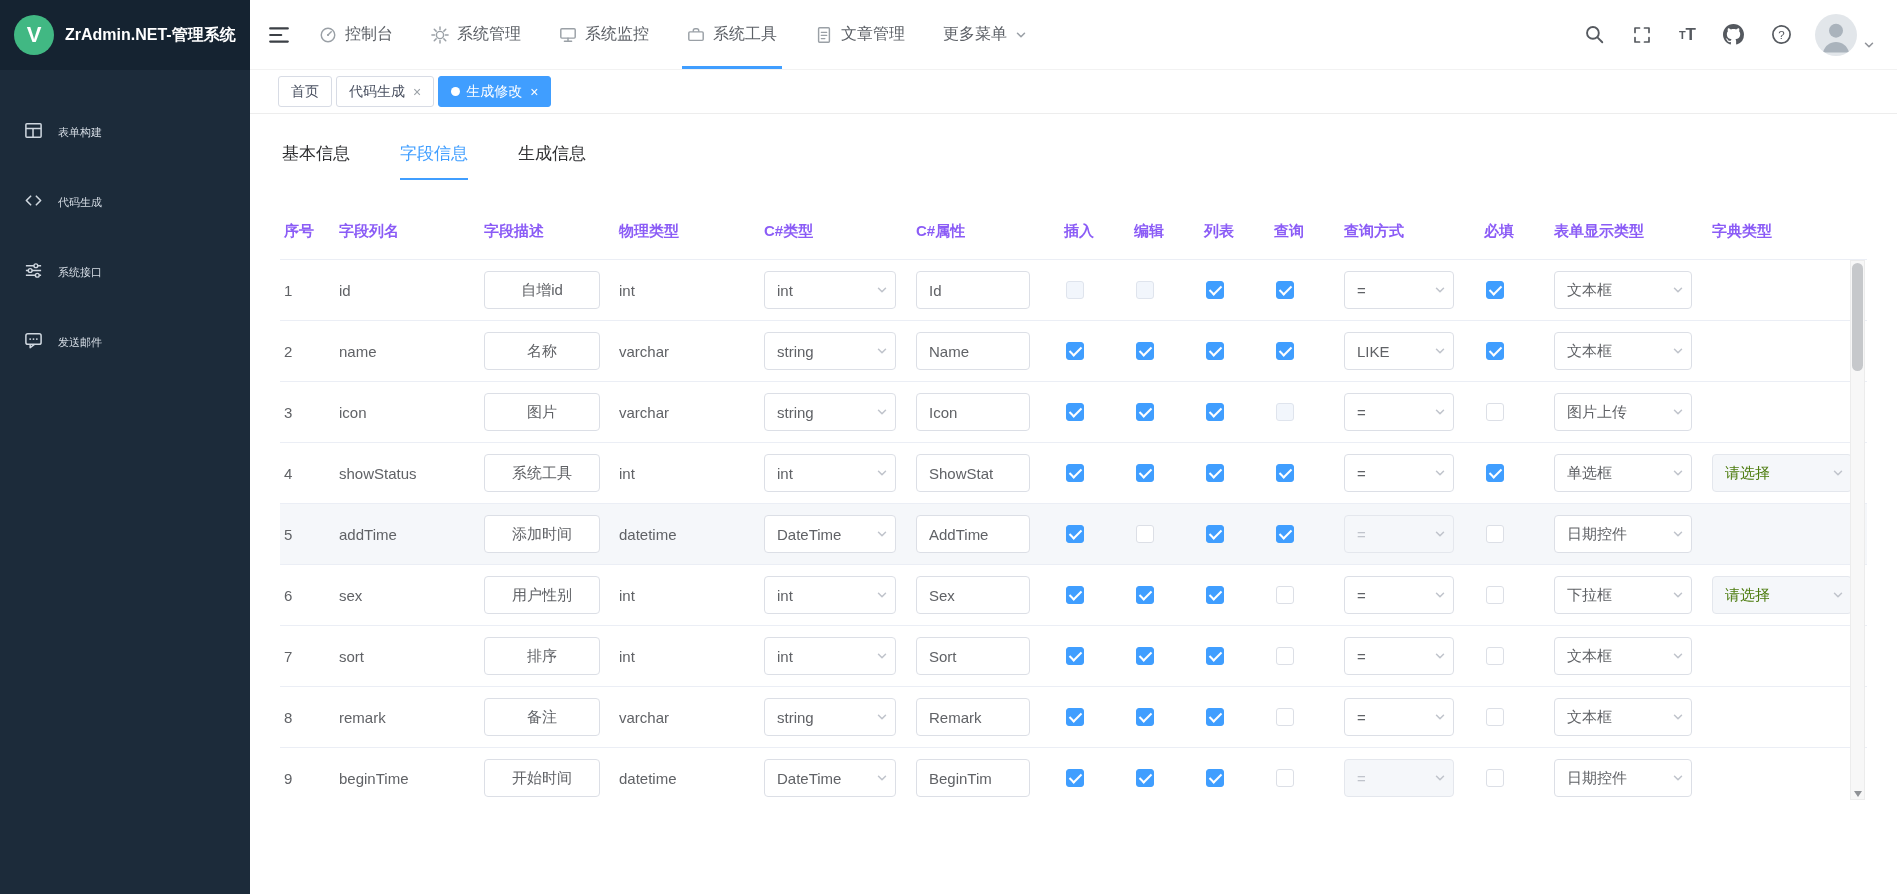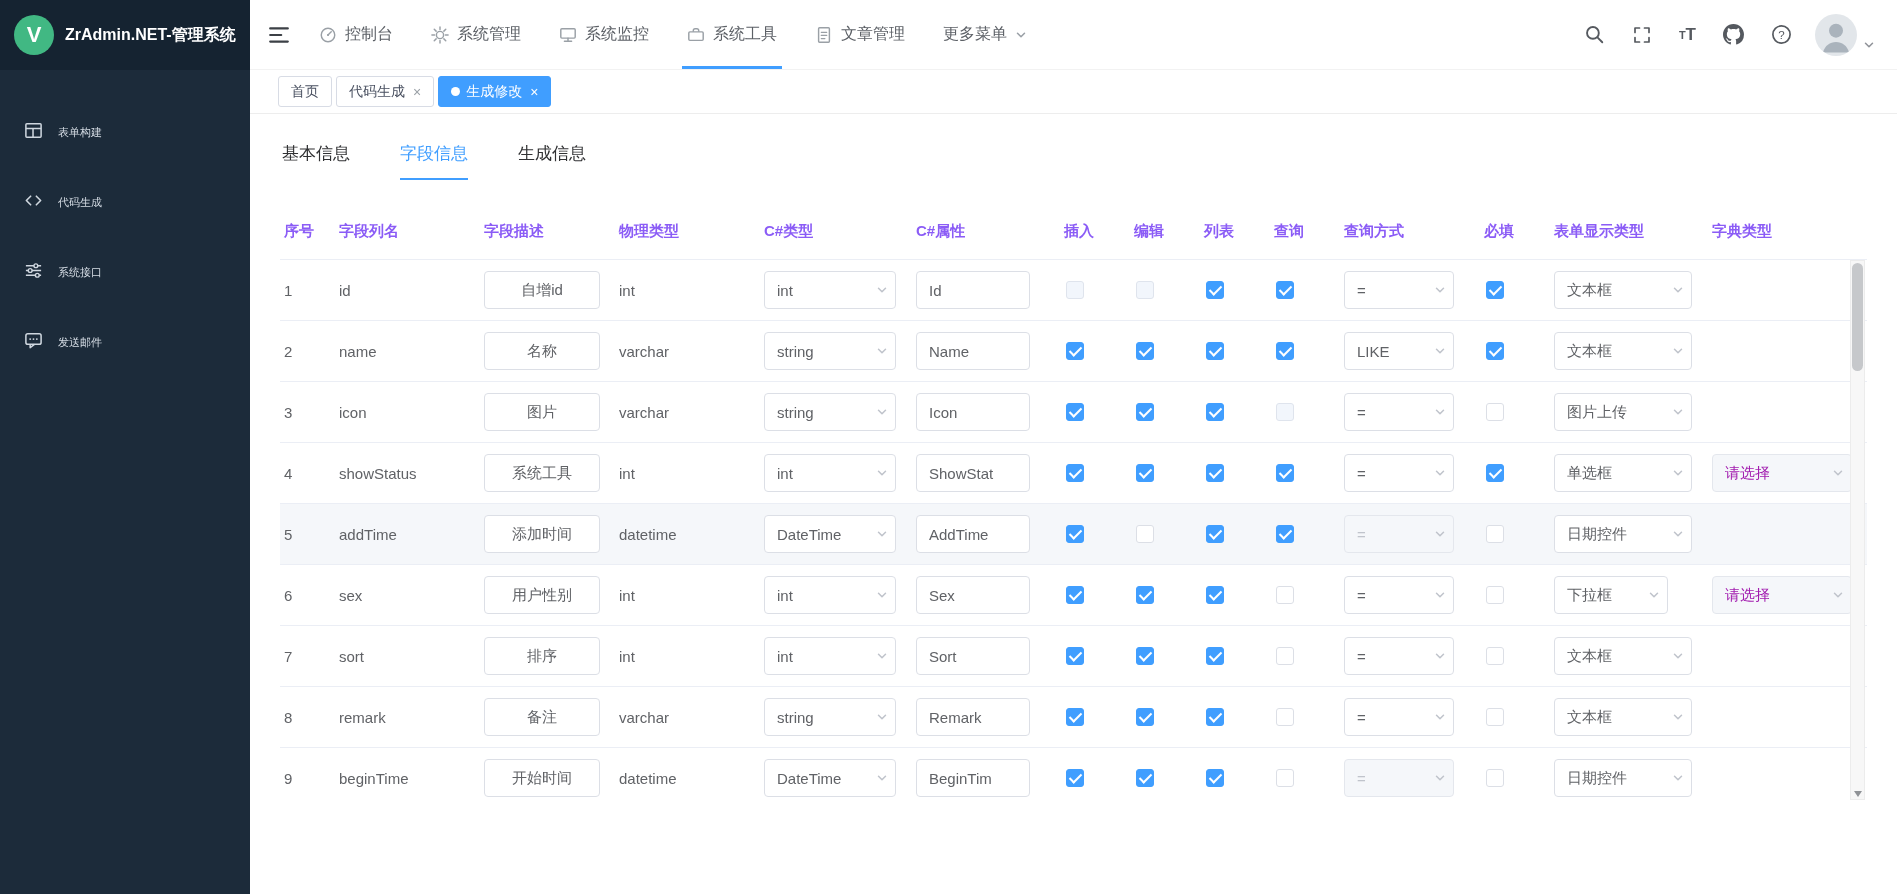--- a/index.html
+++ b/index.html
@@ -60,21 +60,21 @@
   .tr.hl{background:#f5f7fa}
   .td{padding-left:4px;padding-right:6px;white-space:nowrap;overflow:hidden;display:flex;align-items:center}
   .inp{display:inline-flex;align-items:center;height:38px;border:1px solid #dcdfe6;border-radius:4px;
     background:#fff;font-size:15px;color:#606266;cursor:text;overflow:hidden;white-space:nowrap}
   .inp.center{justify-content:center;width:116px;padding:0 6px}
   .inp.left{width:114px;padding:0 12px}
   .select{display:inline-flex;align-items:center;justify-content:space-between;height:38px;
     border:1px solid #dcdfe6;border-radius:4px;background:#fff;padding:0 7px 0 12px;
     font-size:15px;color:#606266;cursor:pointer;overflow:hidden}
   .select .sel-text{overflow:hidden;white-space:nowrap}
-  .select .sel-text.ph{color:#a21caf}
+  .select .sel-text.ph{color:#4d7c0f}
   .select .sel-caret{color:#c0c4cc;display:inline-flex;margin-left:4px;flex-shrink:0}
   .select.dis{background:#f5f7fa;border-color:#e4e7ed;color:#c0c4cc;cursor:not-allowed}
   .cb{width:18px;height:18px;border:1px solid #dcdfe6;border-radius:3px;background:#fff;
     display:inline-block;position:relative;cursor:pointer;margin-left:2px;flex-shrink:0}
   .cb.on{background:#409eff;border-color:#409eff}
   .cb.on::after{content:'';position:absolute;left:5px;top:1px;width:5px;height:10px;
     border:solid #fff;border-width:0 2px 2px 0;transform:rotate(45deg)}
   .cb.dis{background:#f2f6fc;border-color:#dfe4ed;cursor:not-allowed}
 
   
@@ -628,21 +628,21 @@
                     <svg width="12" height="12" viewBox="0 0 12 12">
                       <path d="M2.5 4.2L6 7.8l3.5-3.6" fill="none" stroke="currentColor" stroke-width="1.5" stroke-linecap="round" stroke-linejoin="round"></path>
                     </svg>
                   </span>
                 </span>
               </div>
               <div class="td">
                 <span class="cb"></span>
               </div>
               <div class="td">
-                <span class="select" style="width:114px">
+                <span class="select" style="width:138px">
                   <span class="sel-text">下拉框</span>
                   <span class="sel-caret">
                     <svg width="12" height="12" viewBox="0 0 12 12">
                       <path d="M2.5 4.2L6 7.8l3.5-3.6" fill="none" stroke="currentColor" stroke-width="1.5" stroke-linecap="round" stroke-linejoin="round"></path>
                     </svg>
                   </span>
                 </span>
               </div>
               <div class="td">
                 <span class="select dis" style="width:140px">

